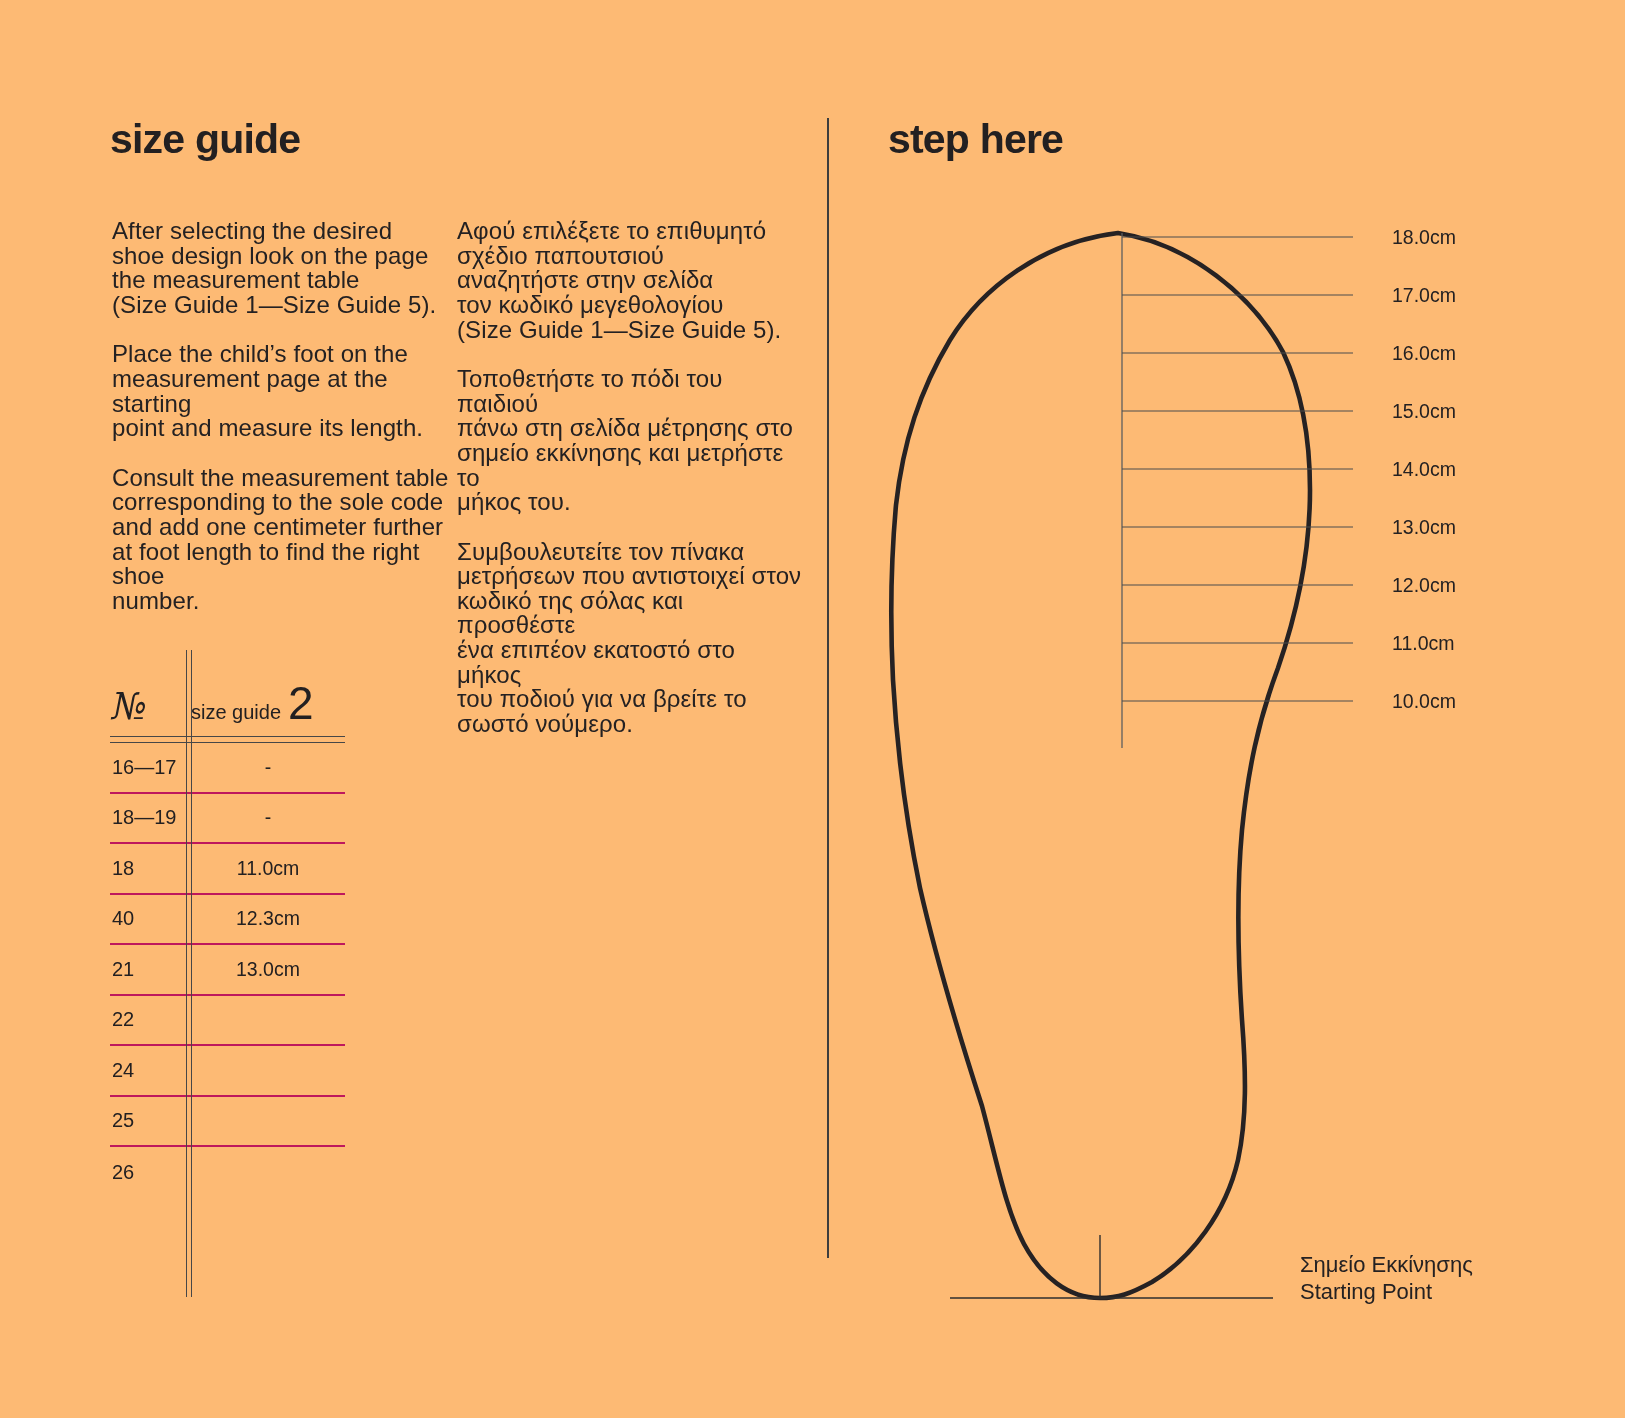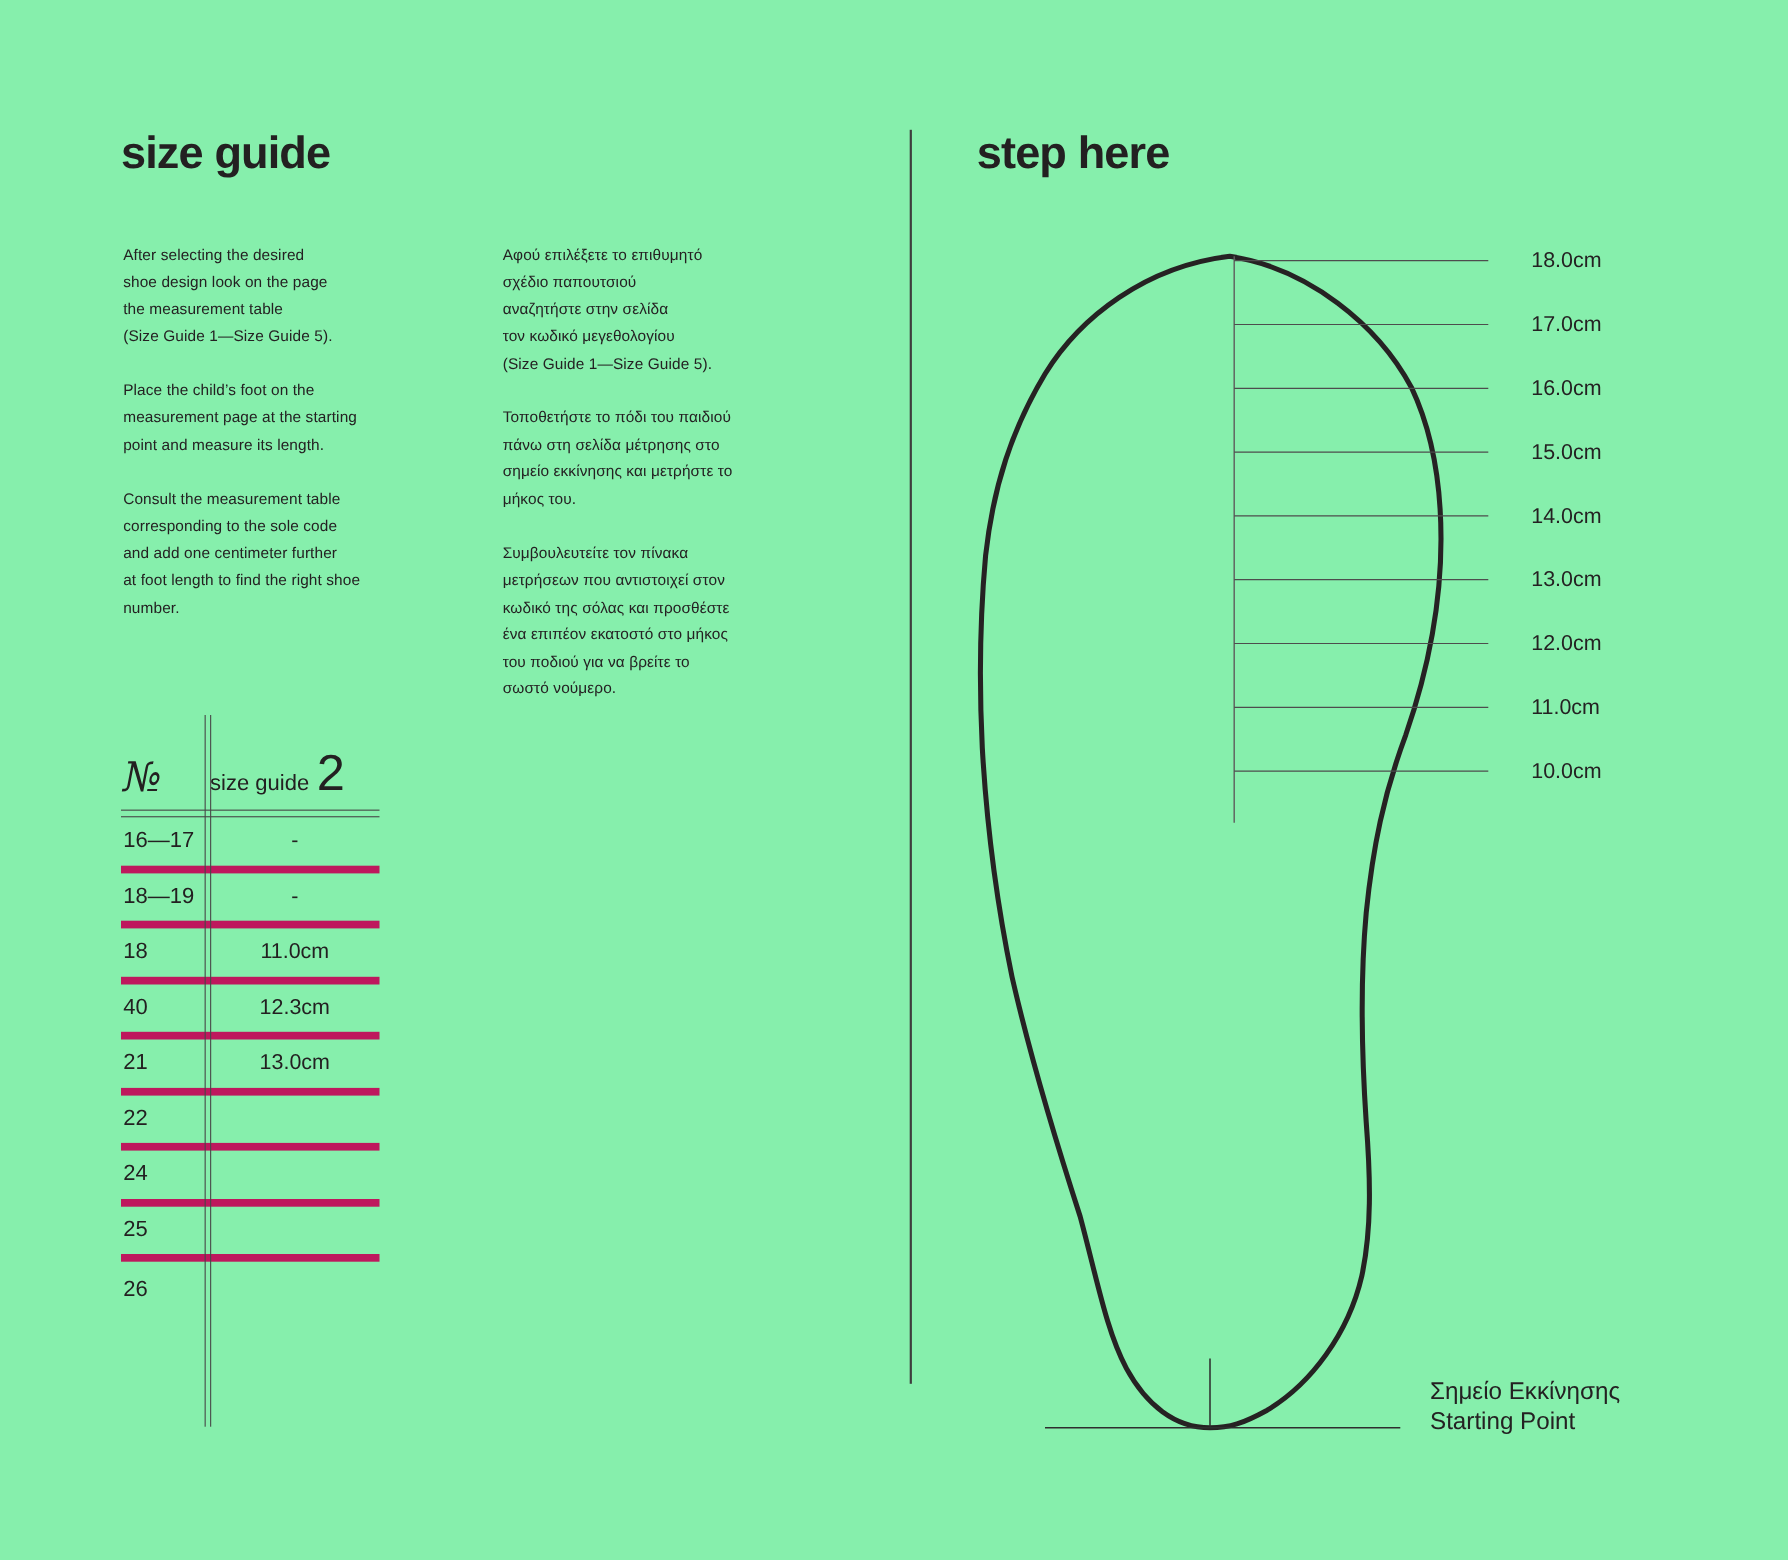--- a/index.html
+++ b/index.html
@@ -1,27 +1,27 @@
 <!DOCTYPE html>
 <html><head>
 <meta charset="utf-8">
 <style>
   html,body{margin:0;padding:0;background:#ffffff;}
   .page{
-    position:relative;width:1625px;height:1418px;background:#86efac;overflow:hidden;
+    position:relative;width:1625px;height:1418px;background:#fdba74;overflow:hidden;
     font-family:"Liberation Sans","DejaVu Sans",sans-serif;color:#242122;
   }
   .title{
     position:absolute;top:118px;font-weight:700;font-size:41px;line-height:1.05;
     letter-spacing:-0.8px;color:#232021;white-space:nowrap;
   }
   .title-left{left:110px;}
   .title-right{left:888px;}
   .instructions{
-    position:absolute;top:219px;width:345px;font-size:14px;line-height:24.65px;
+    position:absolute;top:219px;width:345px;font-size:24px;line-height:24.65px;
     letter-spacing:0.1px;color:#242122;
   }
   .col-en{left:112px;}
   .col-gr{left:457px;}
   .instructions p{margin:0 0 24.65px 0;white-space:pre-line;}
   
   .sg-table{
     position:absolute;left:110px;top:650px;width:235px;height:647px;box-sizing:border-box;
   }
   .sg-col-divider{
@@ -34,21 +34,21 @@
   .sg-header .h-no{
     width:81px;padding-left:2px;box-sizing:border-box;
     font-family:"DejaVu Serif",serif;font-style:italic;font-size:37px;line-height:0.95;color:#232021;
   }
   .sg-header .h-val{flex:1;padding-right:8px;white-space:nowrap;}
   .sg-header .h-label{font-size:20px;color:#232021;}
   .sg-header .h-num{font-size:46px;line-height:0.78;color:#232021;margin-left:7px;}
   .sg-dblline{height:5px;border-top:1px solid #474747;border-bottom:1px solid #474747;}
   .sg-row{
     display:flex;align-items:center;height:50.5px;box-sizing:border-box;
-    border-bottom:7px solid #be185d;
+    border-bottom:2px solid #be185d;
   }
   .sg-row:last-child{border-bottom:none;}
   .sg-row .c-no{width:81px;padding-left:2px;box-sizing:border-box;font-size:20px;color:#232021;}
   .sg-row .c-val{flex:1;text-align:center;font-size:19.5px;color:#232021;}
   
   .panel-divider{position:absolute;left:827px;top:118px;width:2px;height:1140px;background:#3d3d3d;}
   
   .diagram-svg{position:absolute;left:0;top:0;}
   .cm-label{
     position:absolute;left:1380px;height:24px;line-height:24px;font-size:19.5px;

